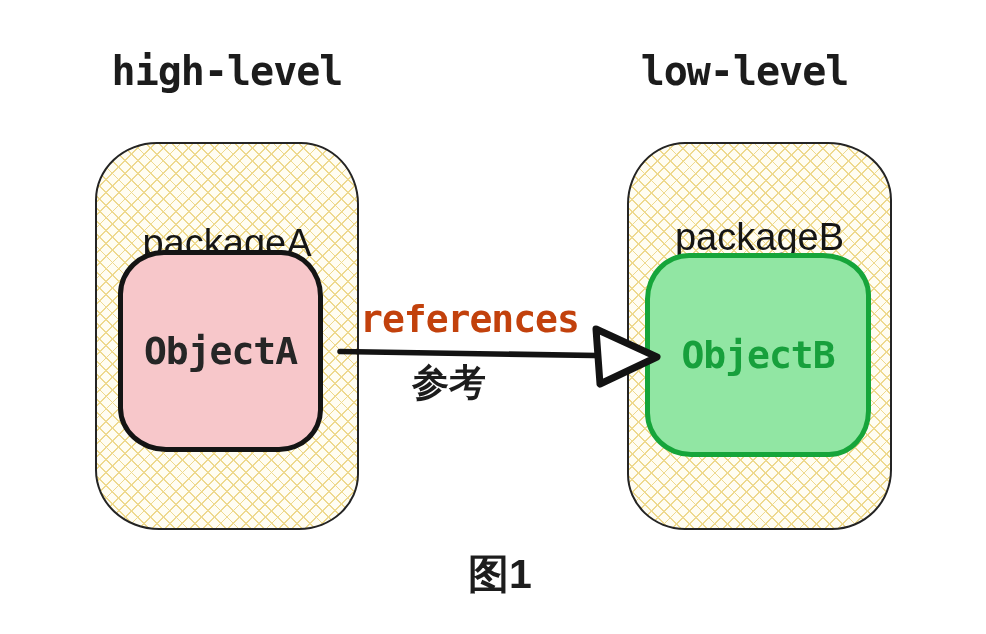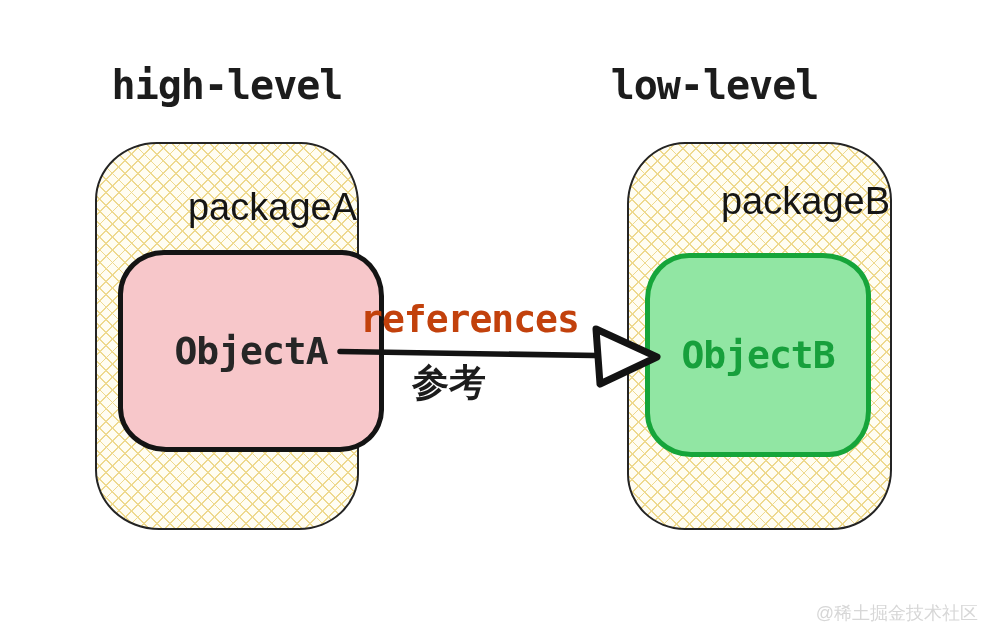--- a/index.html
+++ b/index.html
@@ -25,58 +25,58 @@
   }
   .layer-title{
     position:absolute;top:48px;
     font-family:"DejaVu Sans Mono", monospace;
     font-weight:bold;
     font-size:40px;
     letter-spacing:-1px;
     text-align:center;
     color:#1c1c1c;
     white-space:nowrap;
-    margin-top:14px;
   }
   .layer-title.left{left:95px;width:264px;}
-  .layer-title.right{left:582px;width:265px;}
+  .layer-title.right{left:612px;width:265px;}
   .package{
     position:absolute;top:142px;
     width:264px;height:388px;
     box-sizing:border-box;
     border:2.5px solid var(--c-package-border);
     background-color:var(--c-package-fill);
     background-image:
       repeating-linear-gradient(45deg,  var(--c-package-hatch) 0px, var(--c-package-hatch) 1.3px, transparent 1.3px, transparent 9px),
       repeating-linear-gradient(-45deg, var(--c-package-hatch) 0px, var(--c-package-hatch) 1.3px, transparent 1.3px, transparent 9px);
   }
   .package.a{left:95px;border-radius:62px 58px 60px 64px / 58px 62px 56px 60px;}
   .package.b{left:627px;width:265px;border-radius:58px 64px 60px 58px / 62px 58px 60px 56px;}
   .pkg-label{
     position:absolute;left:0;right:0;
-    text-align:right;
+    text-align:center;
     font-size:38px;
     font-weight:500;
     color:#151515;
     white-space:nowrap;
+    margin-top:36px;
   }
   .package.a .pkg-label{top:42px;}
   .package.b .pkg-label{top:36px;}
   .object{
     position:absolute;
     box-sizing:border-box;
     display:flex;align-items:center;justify-content:center;
     font-family:"DejaVu Sans Mono", monospace;
     font-weight:bold;
     font-size:38px;
     letter-spacing:-1px;
     white-space:nowrap;
   }
   .object.a{
-    left:21px;top:106px;width:266px;height:202px;
+    left:21px;top:106px;width:205px;height:202px;
     background:var(--c-object-a-fill);
     border:5.5px solid var(--c-object-a-border);
     border-radius:46px 42px 44px 48px / 44px 46px 42px 44px;
     color:#262626;
   }
   .object.b{
     left:16px;top:109px;width:226px;height:204px;
     background:var(--c-object-b-fill);
     border:5.5px solid var(--c-object-b-border);
     border-radius:44px 48px 42px 46px / 46px 42px 46px 44px;
@@ -135,16 +135,16 @@
 
   <svg class="arrow-svg" viewBox="0 0 986 634" xmlns="http://www.w3.org/2000/svg">
     <path d="M 340 351.5 C 440 352.5, 540 354, 628 356" fill="none" stroke="#131313" stroke-width="5.5" stroke-linecap="round"></path>
     <polygon points="596,329 657,357 600,384" fill="#ffffff" stroke="#131313" stroke-width="7" stroke-linejoin="round"></polygon>
   </svg>
 
   <div class="arrow-label-en">references</div>
 
   <div class="arrow-label-zh">参考</div>
 
+  <div class="caption">图1</div>
 
-  <div class="watermark">@稀土掘金技术社区</div>
 
 </div>
 
 </body></html>

